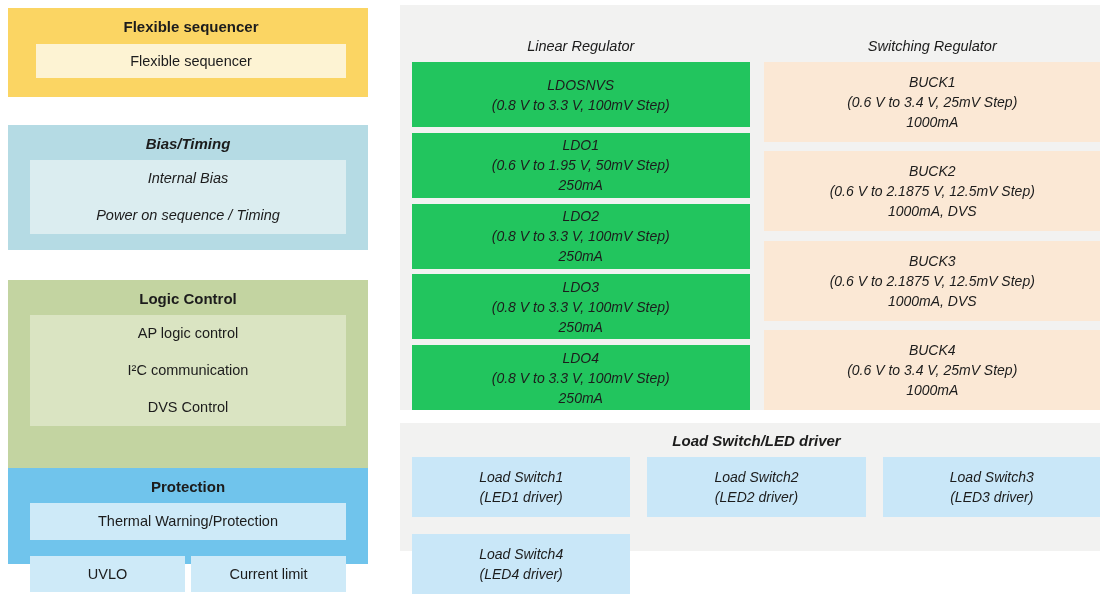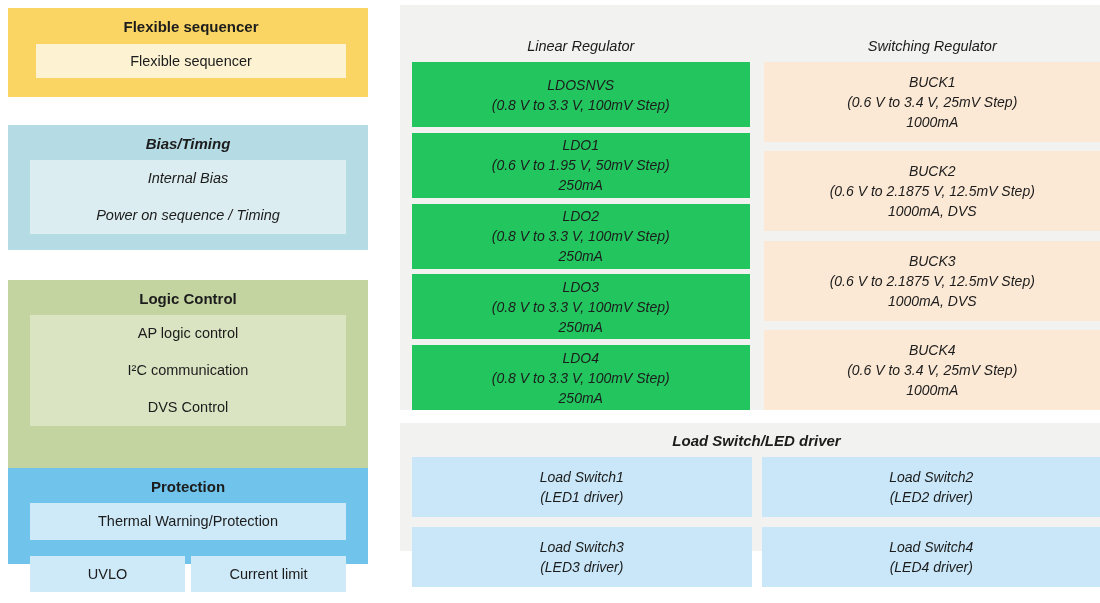--- a/index.html
+++ b/index.html
@@ -56,21 +56,21 @@
     text-align:center; font-size:14px; line-height:20px;
   }
   .ldo-box  { height:65px; background:#22c55e; }
   .buck-box { height:80px; background:#FBE8D5; }
 
   .panel-ls { top:423px; height:128px; padding:0 12px; }
   .ls-title {
     height:34px; display:flex; align-items:center; justify-content:center;
     font-size:15px; font-weight:bold;
   }
-  .ls-grid { display:grid; grid-template-columns:1fr 1fr; gap:10px; }
+  .ls-grid { display:grid; grid-template-columns:1fr 1fr 1fr; gap:17px; }
   .ls-box {
     height:60px; background:#C9E7F8;
     display:flex; flex-direction:column; justify-content:center;
     text-align:center; font-size:14px; line-height:20px;
   }
 </style>
 </head>
 <body>
 
 <div class="canvas">

